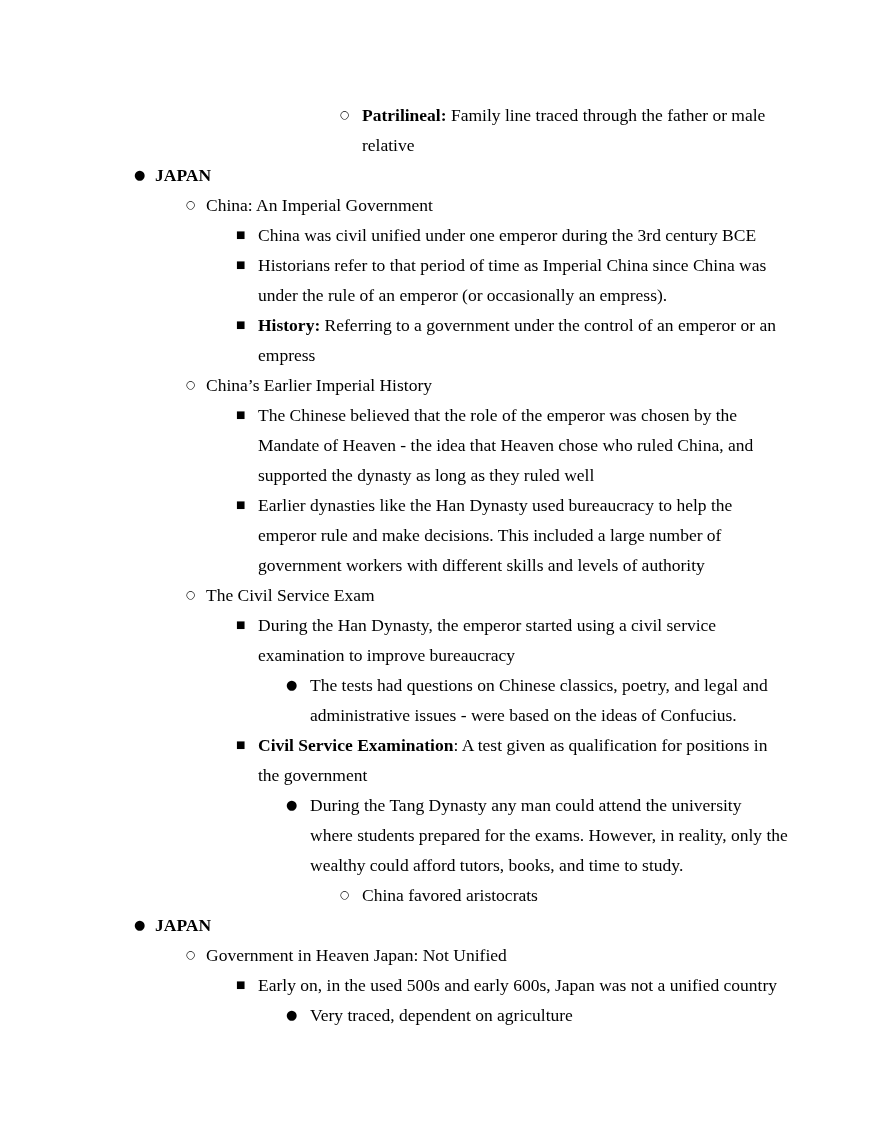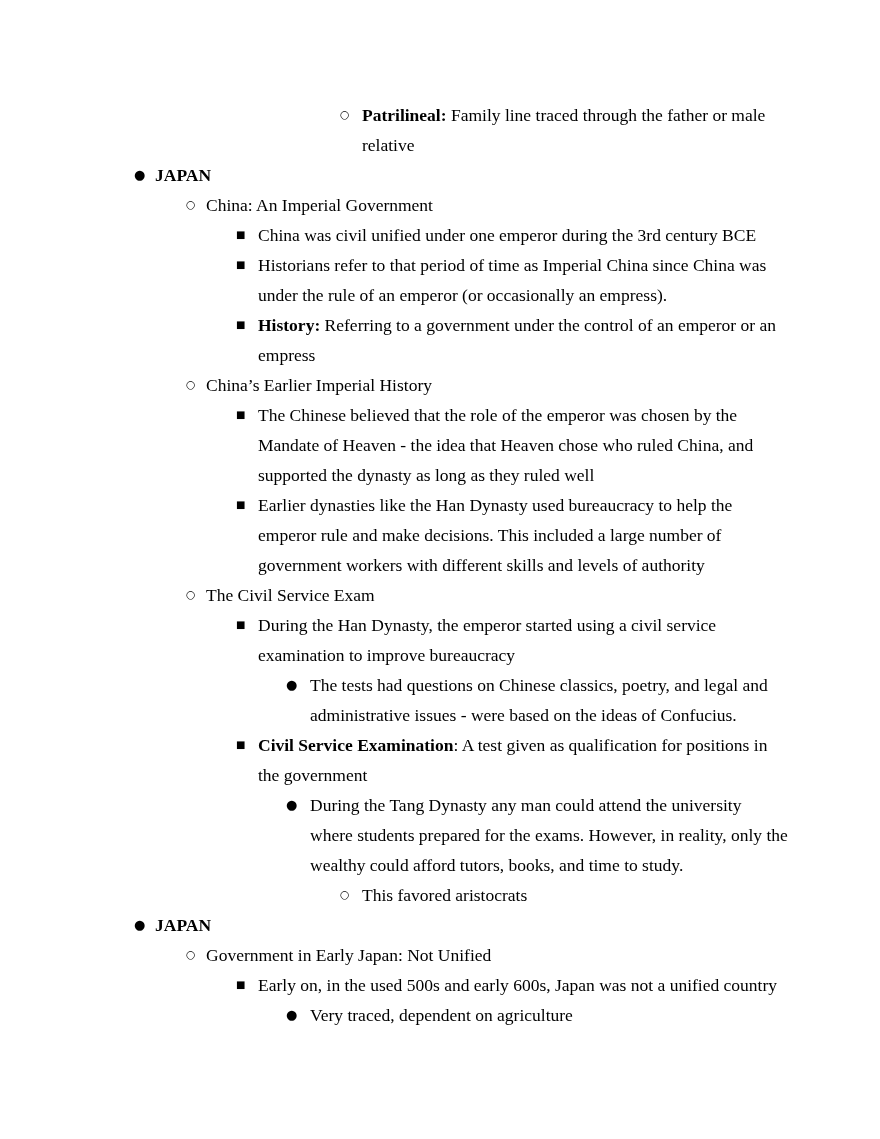--- a/index.html
+++ b/index.html
@@ -131,29 +131,29 @@
       <div class="item lvl3">
         <span class="bullet square">■</span>
         <span class="text"><span class="b">Civil Service Examination</span><span>: A test given as qualification for positions in the government</span></span>
       </div>
       <div class="item lvl4">
         <span class="bullet disc">●</span>
         <span class="text"><span>During the Tang Dynasty any man could attend the university where students prepared for the exams. However, in reality, only the wealthy could afford tutors, books, and time to study.</span></span>
       </div>
       <div class="item lvl5">
         <span class="bullet circle">○</span>
-        <span class="text"><span>This favored aristocrats</span></span>
+        <span class="text"><span>China favored aristocrats</span></span>
       </div>
       <div class="item lvl1">
         <span class="bullet disc">●</span>
         <span class="text"><span class="b">JAPAN</span></span>
       </div>
       <div class="item lvl2">
         <span class="bullet circle">○</span>
-        <span class="text"><span>Government in Early Japan: Not Unified</span></span>
+        <span class="text"><span>Government in Heaven Japan: Not Unified</span></span>
       </div>
       <div class="item lvl3">
         <span class="bullet square">■</span>
         <span class="text"><span>Early on, in the used 500s and early 600s, Japan was not a unified country</span></span>
       </div>
       <div class="item lvl4">
         <span class="bullet disc">●</span>
         <span class="text"><span>Very traced, dependent on agriculture</span></span>
       </div>
     </div>

